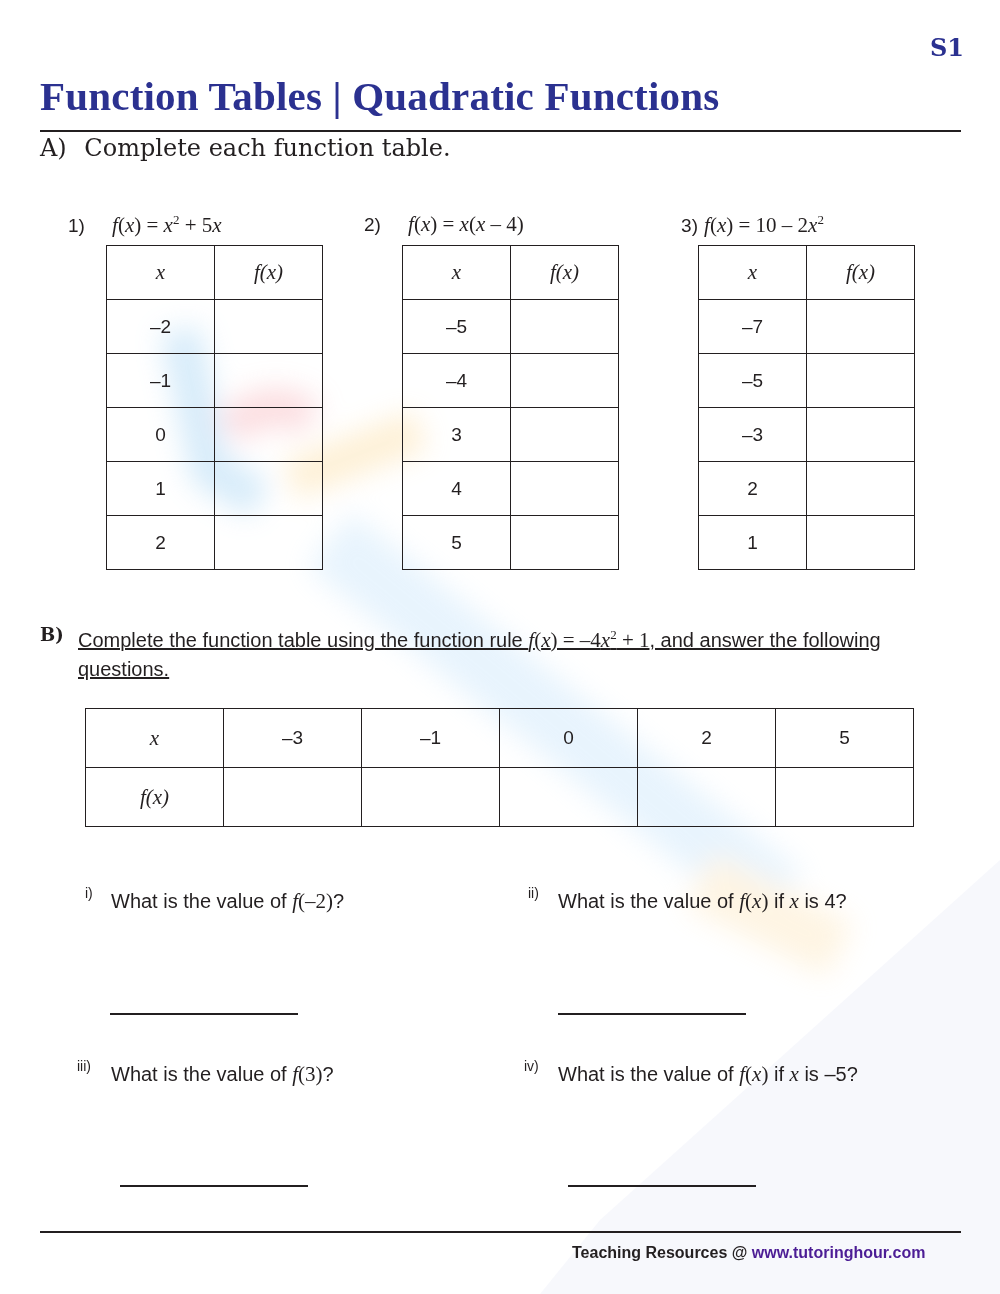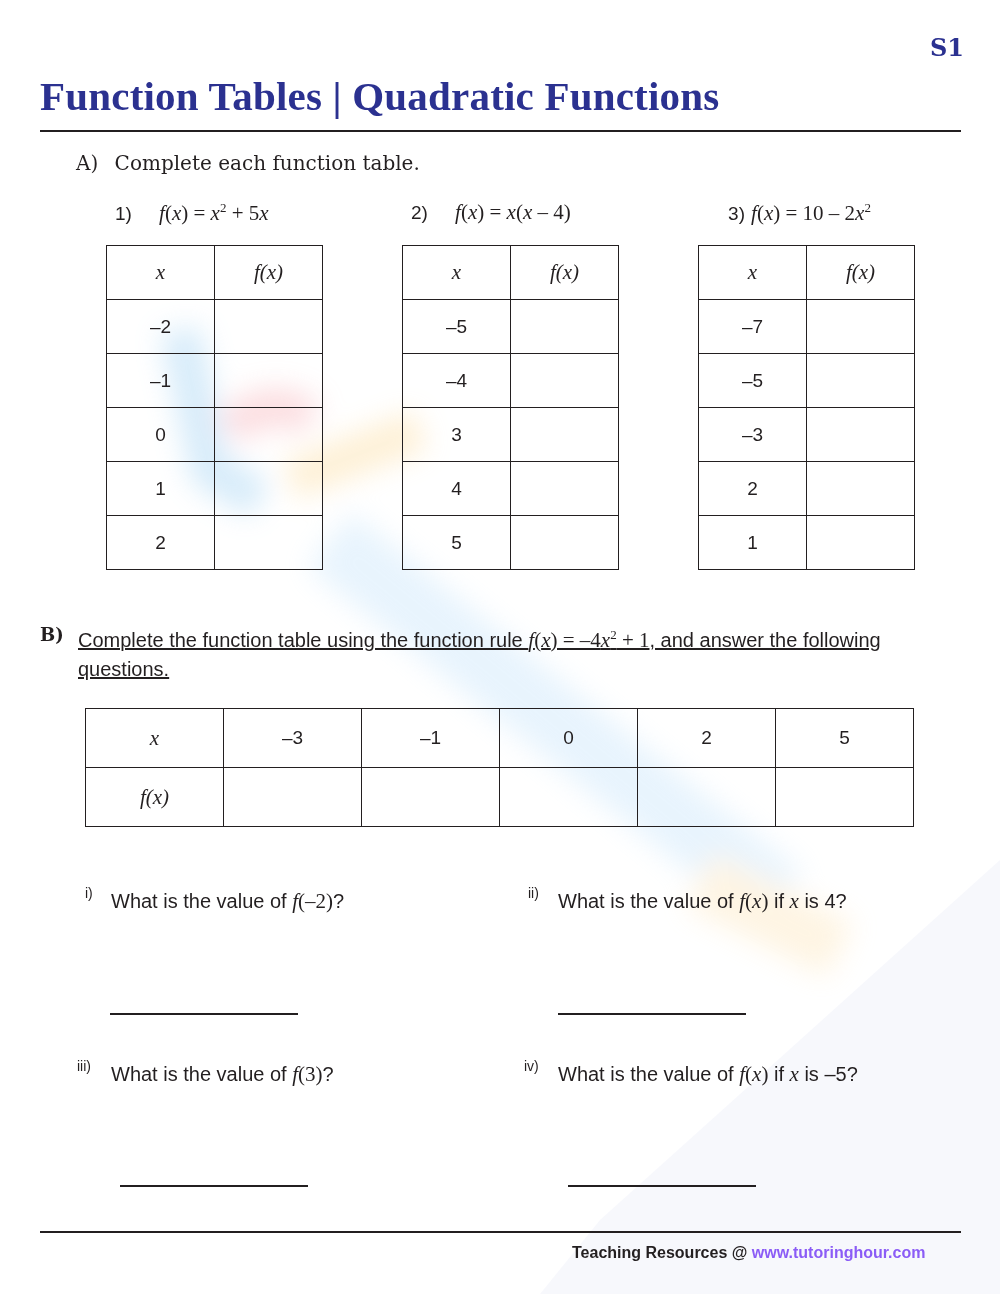--- a/index.html
+++ b/index.html
@@ -1,42 +1,42 @@
 <!DOCTYPE html>
 <html><head>
 <meta charset="utf-8">
 <style>
   html, body { margin: 0; padding: 0; background: #ffffff; }
   body { width: 1000px; height: 1294px; position: relative; overflow: hidden; font-family: "DejaVu Sans", sans-serif; color: #231f20; }
   .abs { position: absolute; }
   .sheet-code { left: 930px; top: 33px; font-family: "DejaVu Serif", serif; font-weight: bold; font-size: 24px; color: #2b3190; }
   .title { left: 40px; top: 72px; font-family: "Liberation Serif", serif; font-weight: bold; font-size: 41px; color: #2b3190; letter-spacing: 0.2px; white-space: nowrap; text-align: center; }
   .rule { left: 40px; width: 921px; height: 2px; background: #231f20; }
-  .sec-a { left: 40px; top: 151px; font-family: "DejaVu Serif", serif; font-size: 20px; white-space: nowrap; margin-left: 36px; }
+  .sec-a { left: 40px; top: 134px; font-family: "DejaVu Serif", serif; font-size: 24px; white-space: nowrap; }
   .sec-a .lbl { margin-right: 10px; }
-  .prob { font-size: 19px; white-space: nowrap; top: 200px; margin-left: 47px; }
+  .prob { font-size: 19px; white-space: nowrap; top: 212px; }
   .prob .num { display: inline-block; width: 38px; font-family: "Liberation Sans", sans-serif; }
   .math { font-family: "Liberation Serif", serif; font-size: 21px; }
   .math i { font-style: italic; }
   .math sup { font-size: 13px; vertical-align: 8px; font-style: normal; }
   table.ft { position: absolute; border-collapse: collapse; }
   table.ft td { border: 1.5px solid #231f20; text-align: center; padding: 0; font-family: "Liberation Sans", sans-serif; font-size: 19px; }
   table.vt td { width: 107px; height: 53px; }
   table.vt tr:first-child td { font-family: "Liberation Serif", serif; font-style: italic; font-size: 21px; }
   table.ht td { width: 137px; height: 58px; }
   table.ht td.hd { font-family: "Liberation Serif", serif; font-style: italic; font-size: 21px; }
   .sec-b { left: 40px; top: 620px; width: 900px; font-family: "Liberation Sans", sans-serif; font-size: 20px; line-height: 29px; }
   .sec-b .lbl { position: absolute; left: 0; top: 0; font-weight: bold; font-family: "DejaVu Serif", serif; font-size: 18px; }
   .sec-b .txt { margin-left: 38px; display: block; text-decoration: underline; }
   .q { font-family: "Liberation Sans", sans-serif; font-size: 20px; white-space: nowrap; }
   .q .roman { position: absolute; font-size: 14px; top: -4px; }
   .q .qt { position: absolute; left: 0; top: 0; }
   .answer-line { height: 1.5px; background: #231f20; width: 188px; }
   .footer { left: 572px; top: 1244px; font-family: "Liberation Sans", sans-serif; font-weight: bold; font-size: 16px; white-space: nowrap; color: #231f20; }
-  .footer .url { color: #8b5cf6; }
+  .footer .url { color: #4c1d95; }
   .wm { position: absolute; pointer-events: none; }
 </style>
 </head>
 <body>
 
 <svg class="wm" style="left:0;top:0" width="1000" height="1294">
   <defs>
     <filter id="blur">
         <feGaussianBlur stdDeviation="14"></feGaussianBlur>
       </filter>

